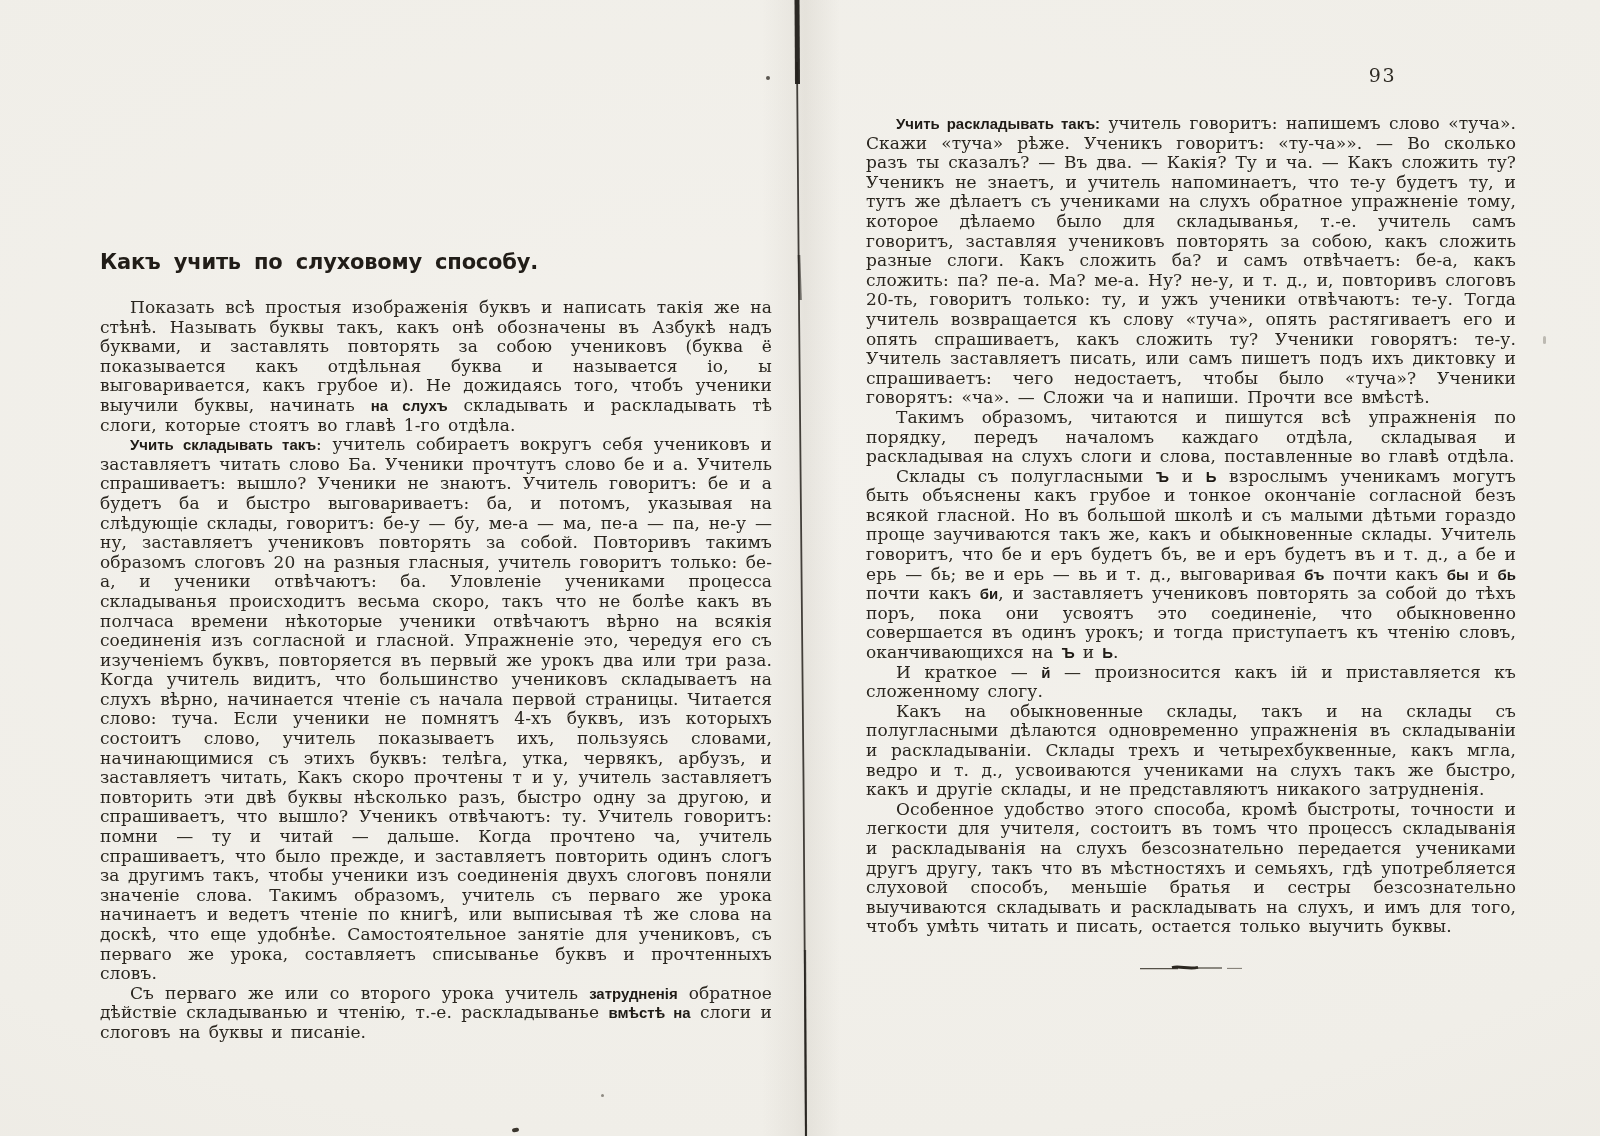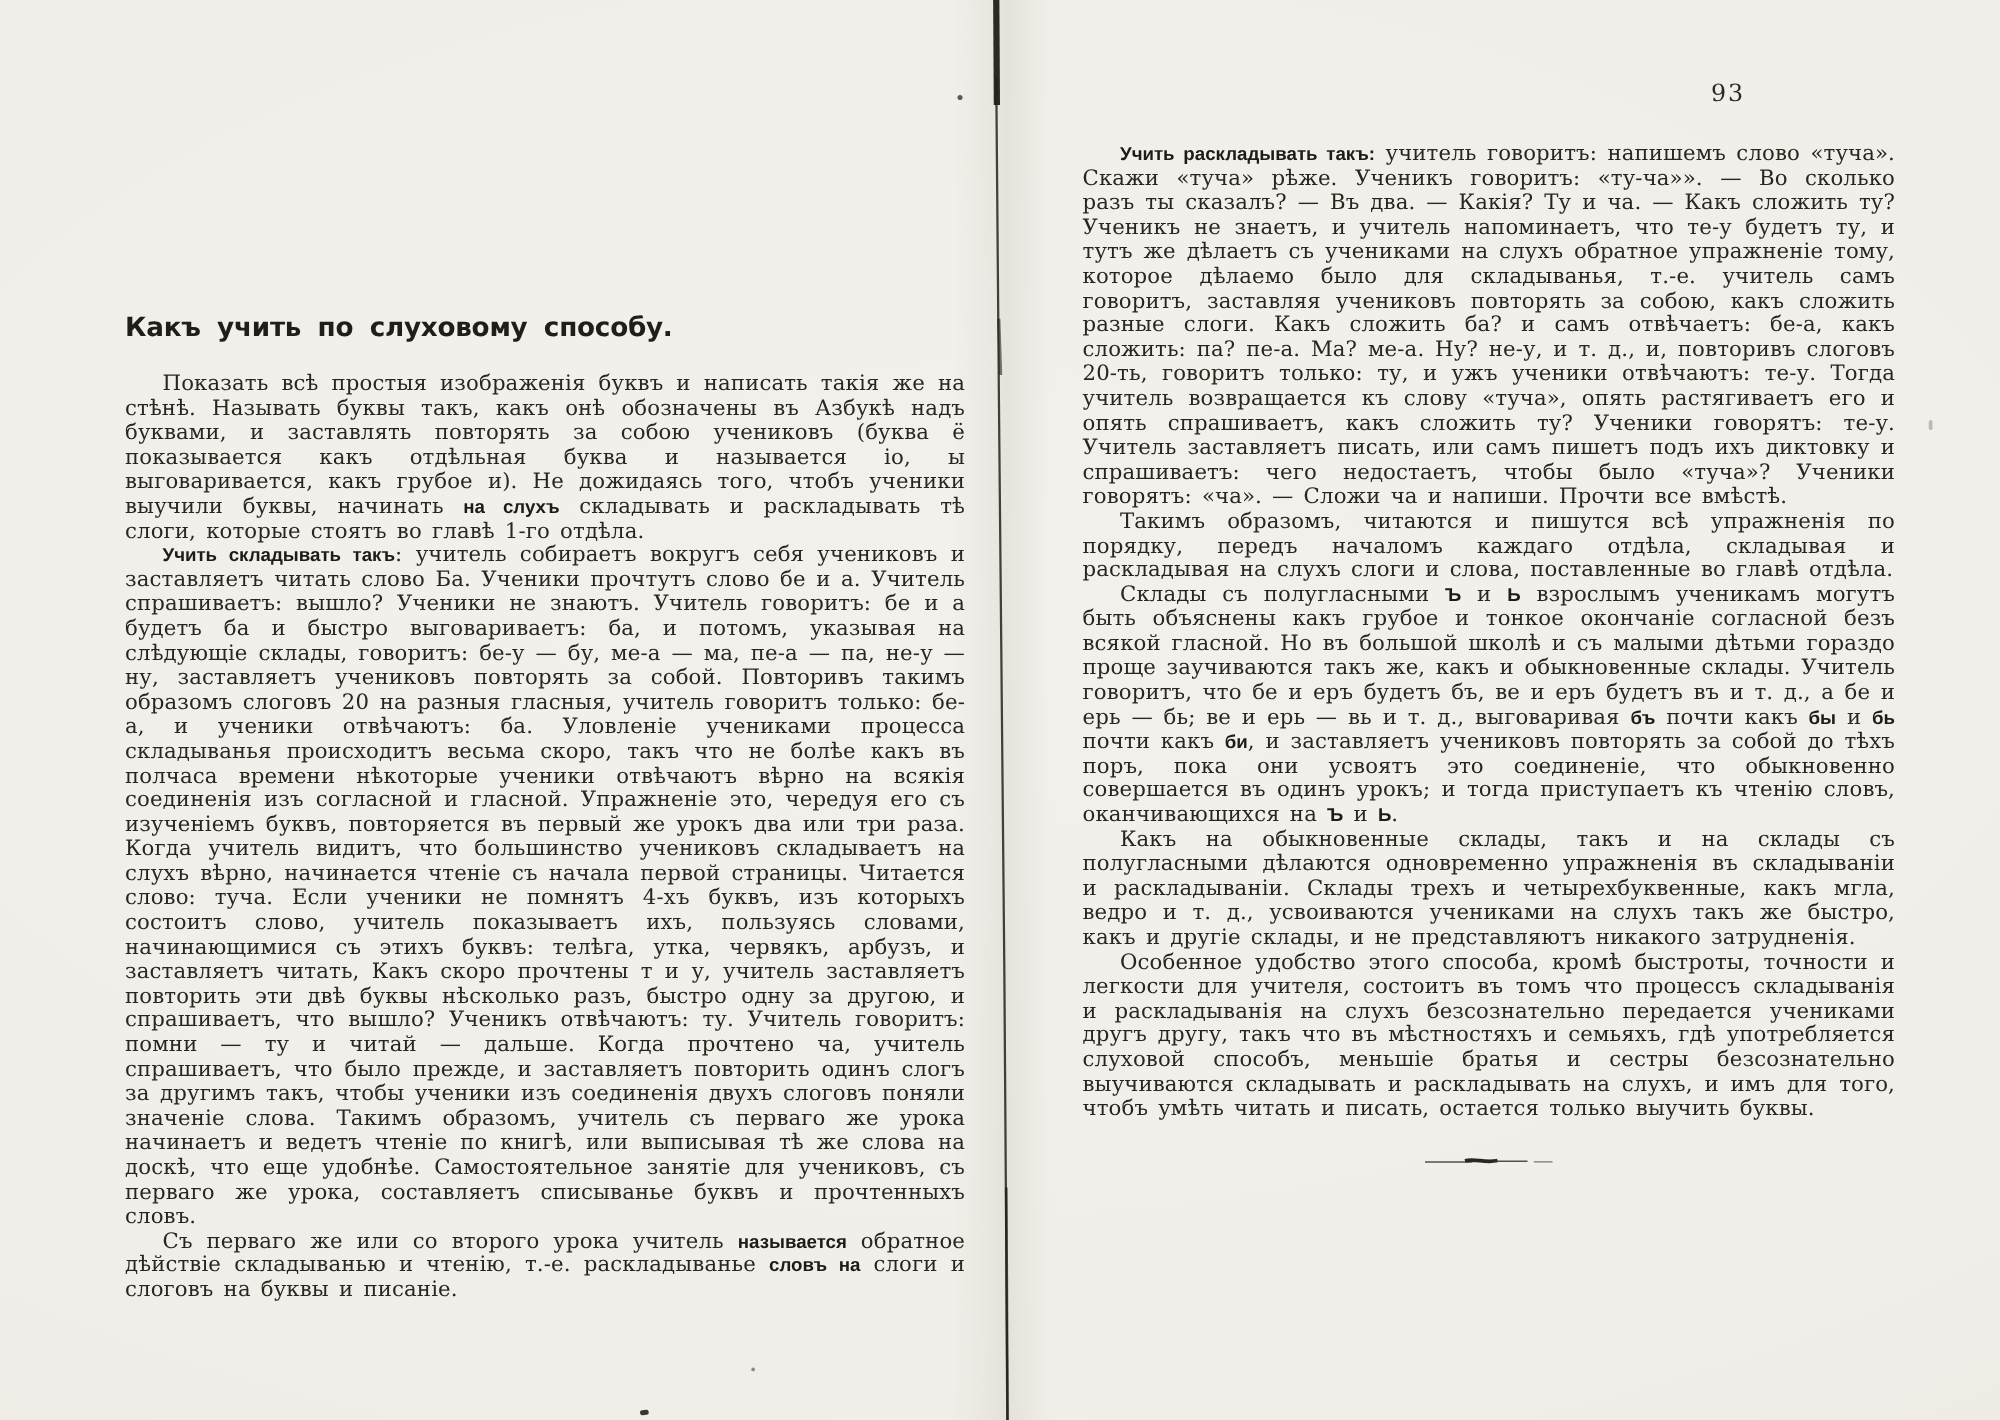--- a/index.html
+++ b/index.html
@@ -80,30 +80,31 @@
     <path d="M797 62 C 799 300, 801 560, 803.5 780 C 805 930, 805.5 1040, 806 1140" stroke="#24211c" stroke-width="1.8" fill="none" opacity="0.85"></path>
     <path d="M799 255 L800.5 300" stroke="#24211c" stroke-width="2.6" fill="none" opacity="0.6"></path>
     <path d="M805 950 L806 1136" stroke="#1f1c18" stroke-width="2.2" fill="none" opacity="0.7"></path>
   </svg>
 
   <div class="page page-left">
     <h1 class="heading">Какъ учить по слуховому способу.</h1>
     <div class="body">
         <p class="para"><span>Показать всѣ простыя изображенія буквъ и написать такія же на стѣнѣ. Называть буквы такъ, какъ онѣ обозначены въ Азбукѣ надъ буквами, и заставлять повторять за собою учениковъ (буква ё показывается какъ отдѣльная буква и называется іо, ы выговаривается, какъ грубое и). Не дожидаясь того, чтобъ ученики выучили буквы, начинать </span><span class="run-b">на слухъ</span><span> складывать и раскладывать тѣ слоги, которые стоятъ во главѣ 1-го отдѣла.</span></p>
         <p class="para"><span class="run-b">Учить складывать такъ</span><span>: учитель собираетъ вокругъ себя учениковъ и заставляетъ читать слово Ба. Ученики прочтутъ слово бе и а. Учитель спрашиваетъ: вышло? Ученики не знаютъ. Учитель говоритъ: бе и а будетъ ба и быстро выговариваетъ: ба, и потомъ, указывая на слѣдующіе склады, говоритъ: бе-у — бу, ме-а — ма, пе-а — па, не-у — ну, заставляетъ учениковъ повторять за собой. Повторивъ такимъ образомъ слоговъ 20 на разныя гласныя, учитель говоритъ только: бе-а, и ученики отвѣчаютъ: ба. Уловленіе учениками процесса складыванья происходитъ весьма скоро, такъ что не болѣе какъ въ полчаса времени нѣкоторые ученики отвѣчаютъ вѣрно на всякія соединенія изъ согласной и гласной. Упражненіе это, чередуя его съ изученіемъ буквъ, повторяется въ первый же урокъ два или три раза. Когда учитель видитъ, что большинство учениковъ складываетъ на слухъ вѣрно, начинается чтеніе съ начала первой страницы. Читается слово: туча. Если ученики не помнятъ 4-хъ буквъ, изъ которыхъ состоитъ слово, учитель показываетъ ихъ, пользуясь словами, начинающимися съ этихъ буквъ: телѣга, утка, червякъ, арбузъ, и заставляетъ читать, Какъ скоро прочтены т и у, учитель заставляетъ повторить эти двѣ буквы нѣсколько разъ, быстро одну за другою, и спрашиваетъ, что вышло? Ученикъ отвѣчаютъ: ту. Учитель говоритъ: помни — ту и читай — дальше. Когда прочтено ча, учитель спрашиваетъ, что было прежде, и заставляетъ повторить одинъ слогъ за другимъ такъ, чтобы ученики изъ соединенія двухъ слоговъ поняли значеніе слова. Такимъ образомъ, учитель съ перваго же урока начинаетъ и ведетъ чтеніе по книгѣ, или выписывая тѣ же слова на доскѣ, что еще удобнѣе. Самостоятельное занятіе для учениковъ, съ перваго же урока, составляетъ списыванье буквъ и прочтенныхъ словъ.</span></p>
-        <p class="para"><span>Съ перваго же или со второго урока учитель </span><span class="run-b">называется</span><span> обратное дѣйствіе складыванью и чтенію, т.-е. раскладыванье </span><span class="run-b">словъ на</span><span> слоги и слоговъ на буквы и писаніе.</span></p>
+        <p class="para"><span>Съ перваго же или со второго урока учитель </span><span class="run-b">затрудненія</span><span> обратное дѣйствіе складыванью и чтенію, т.-е. раскладыванье </span><span class="run-b">вмѣстѣ на</span><span> слоги и слоговъ на буквы и писаніе.</span></p>
       </div>
   </div>
 
   <div class="page page-right">
     <div class="page-number">93</div>
     <div class="body">
         <p class="para"><span class="run-b">Учить раскладывать такъ:</span><span> учитель говоритъ: напишемъ слово «туча». Скажи «туча» рѣже. Ученикъ говоритъ: «ту-ча»». — Во сколько разъ ты сказалъ? — Въ два. — Какія? </span><span class="run-i">Ту</span><span> и </span><span class="run-i">ча</span><span>. — Какъ сложить </span><span class="run-i">ту</span><span>? Ученикъ не знаетъ, и учитель напоминаетъ, что </span><span class="run-i">те-у</span><span> будетъ </span><span class="run-i">ту</span><span>, и тутъ же дѣлаетъ съ учениками на слухъ обратное упражненіе тому, которое дѣлаемо было для складыванья, т.-е. учитель самъ говоритъ, заставляя учениковъ повторять за собою, какъ сложить разные слоги. Какъ сложить </span><span class="run-i">ба?</span><span> и самъ отвѣчаетъ: </span><span class="run-i">бе-а</span><span>, какъ сложить: </span><span class="run-i">па? пе-а. Ма? ме-а. Ну? не-у</span><span>, и т. д., и, повторивъ слоговъ 20-ть, говоритъ только: </span><span class="run-i">ту</span><span>, и ужъ ученики отвѣчаютъ: </span><span class="run-i">те-у</span><span>. Тогда учитель возвращается къ слову «туча», опять растягиваетъ его и опять спрашиваетъ, какъ сложить </span><span class="run-i">ту</span><span>? Ученики говорятъ: </span><span class="run-i">те-у</span><span>. Учитель заставляетъ писать, или самъ пишетъ подъ ихъ диктовку и спрашиваетъ: чего недостаетъ, чтобы было «туча»? Ученики говорятъ: «ча». — Сложи </span><span class="run-i">ча</span><span> и напиши. Прочти все вмѣстѣ.</span></p>
         <p class="para"><span>Такимъ образомъ, читаются и пишутся всѣ упражненія по порядку, передъ началомъ каждаго отдѣла, складывая и раскладывая </span><span class="run-i">на слухъ</span><span> слоги и слова, поставленные во главѣ отдѣла.</span></p>
         <p class="para"><span>Склады съ полугласными </span><span class="run-b">Ъ</span><span> и </span><span class="run-b">Ь</span><span> взрослымъ ученикамъ могутъ быть объяснены какъ грубое и тонкое окончаніе согласной безъ всякой гласной. Но въ большой школѣ и съ малыми дѣтьми гораздо проще заучиваются такъ же, какъ и обыкновенные склады. Учитель говоритъ, что </span><span class="run-i">бе</span><span> и </span><span class="run-i">еръ</span><span> будетъ </span><span class="run-i">бъ</span><span>, </span><span class="run-i">ве</span><span> и </span><span class="run-i">еръ</span><span> будетъ </span><span class="run-i">въ</span><span> и т. д., а </span><span class="run-i">бе</span><span> и </span><span class="run-i">ерь — бь; ве</span><span> и </span><span class="run-i">ерь — вь</span><span> и т. д., выговаривая </span><span class="run-b">бъ</span><span> почти какъ </span><span class="run-b">бы</span><span> и </span><span class="run-b">бь</span><span> почти какъ </span><span class="run-b">би</span><span>, и заставляетъ учениковъ повторять за собой до тѣхъ поръ, пока они усвоятъ это соединеніе, что обыкновенно совершается въ одинъ урокъ; и тогда приступаетъ къ чтенію словъ, оканчивающихся на </span><span class="run-b">Ъ</span><span> и </span><span class="run-b">Ь</span><span>.</span></p>
+        <p class="para"><span>И краткое — </span><span class="run-b">й</span><span> — произносится какъ </span><span class="run-i">ій</span><span> и приставляется къ сложенному слогу.</span></p>
         <p class="para"><span>Какъ на обыкновенные склады, такъ и на склады съ полугласными дѣлаются одновременно упражненія въ складываніи и раскладываніи. Склады трехъ и четырехбуквенные, какъ мгла, ведро и т. д., усвоиваются учениками на слухъ такъ же быстро, какъ и другіе склады, и не представляютъ никакого затрудненія.</span></p>
         <p class="para"><span>Особенное удобство этого способа, кромѣ быстроты, точности и легкости для учителя, состоитъ въ томъ что процессъ складыванія и раскладыванія на слухъ безсознательно передается учениками другъ другу, такъ что въ мѣстностяхъ и семьяхъ, гдѣ употребляется слуховой способъ, меньшіе братья и сестры безсознательно выучиваются складывать и раскладывать на слухъ, и имъ для того, чтобъ умѣть читать и писать, остается только выучить буквы.</span></p>
       </div>
     <svg class="end-divider" width="106" height="10" viewBox="0 0 106 10">
       <path d="M2 5.6 H40" stroke="#3a352c" stroke-width="1.2" fill="none" opacity="0.85"></path>
       <path d="M34 4.6 C 42 2.6, 50 6.6, 60 4.4" stroke="#2b2720" stroke-width="3" fill="none"></path>
       <path d="M58 5 H84" stroke="#3a352c" stroke-width="1.3" fill="none" opacity="0.85"></path>
       <path d="M89 5.4 H104" stroke="#4a443a" stroke-width="1" fill="none" opacity="0.7"></path>
     </svg>
   </div>

